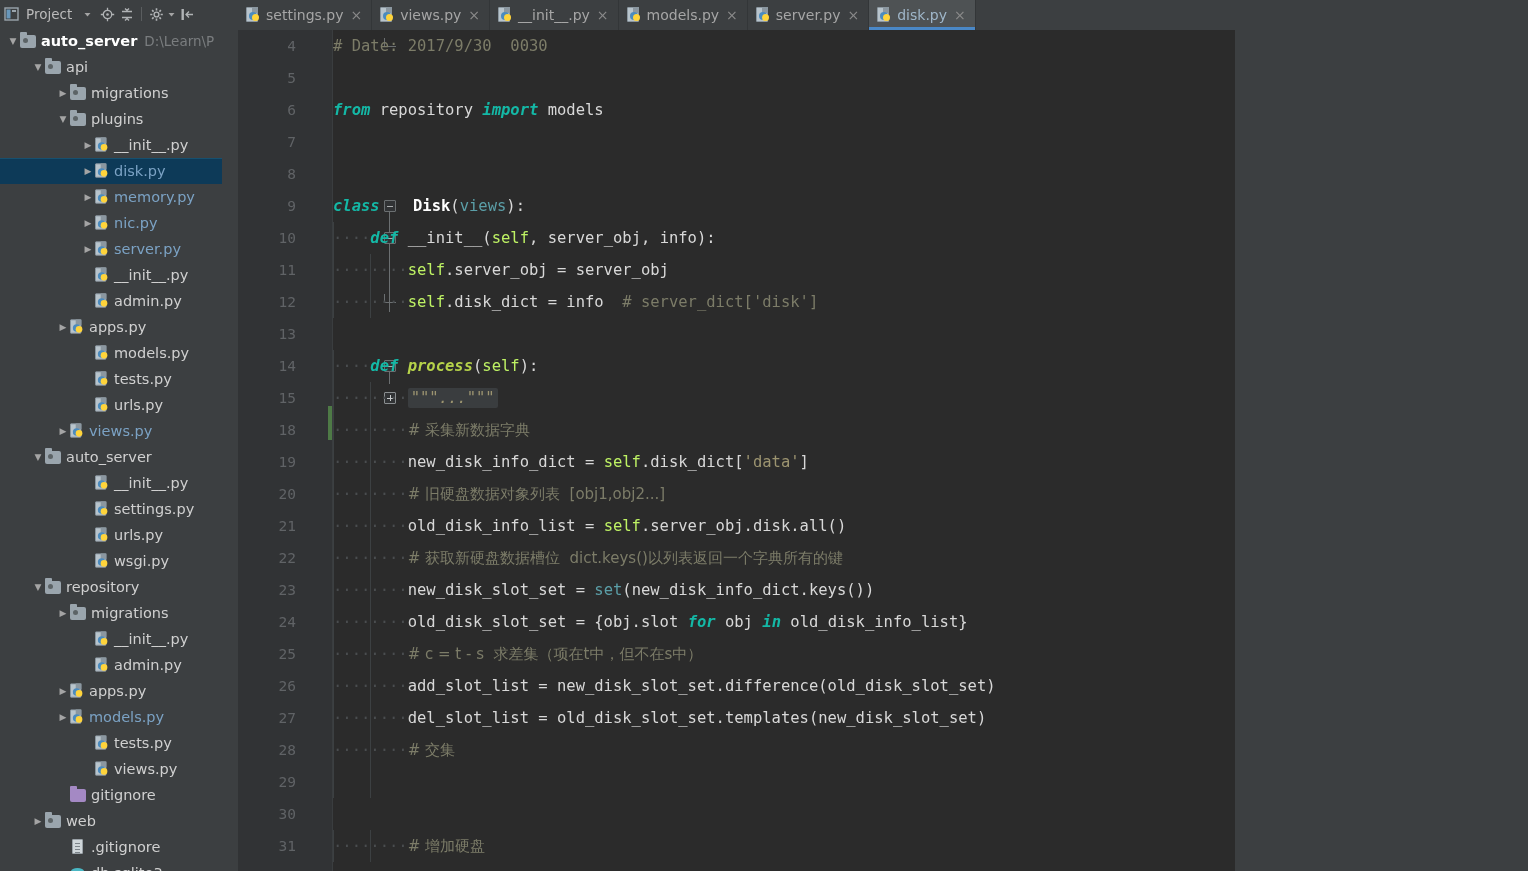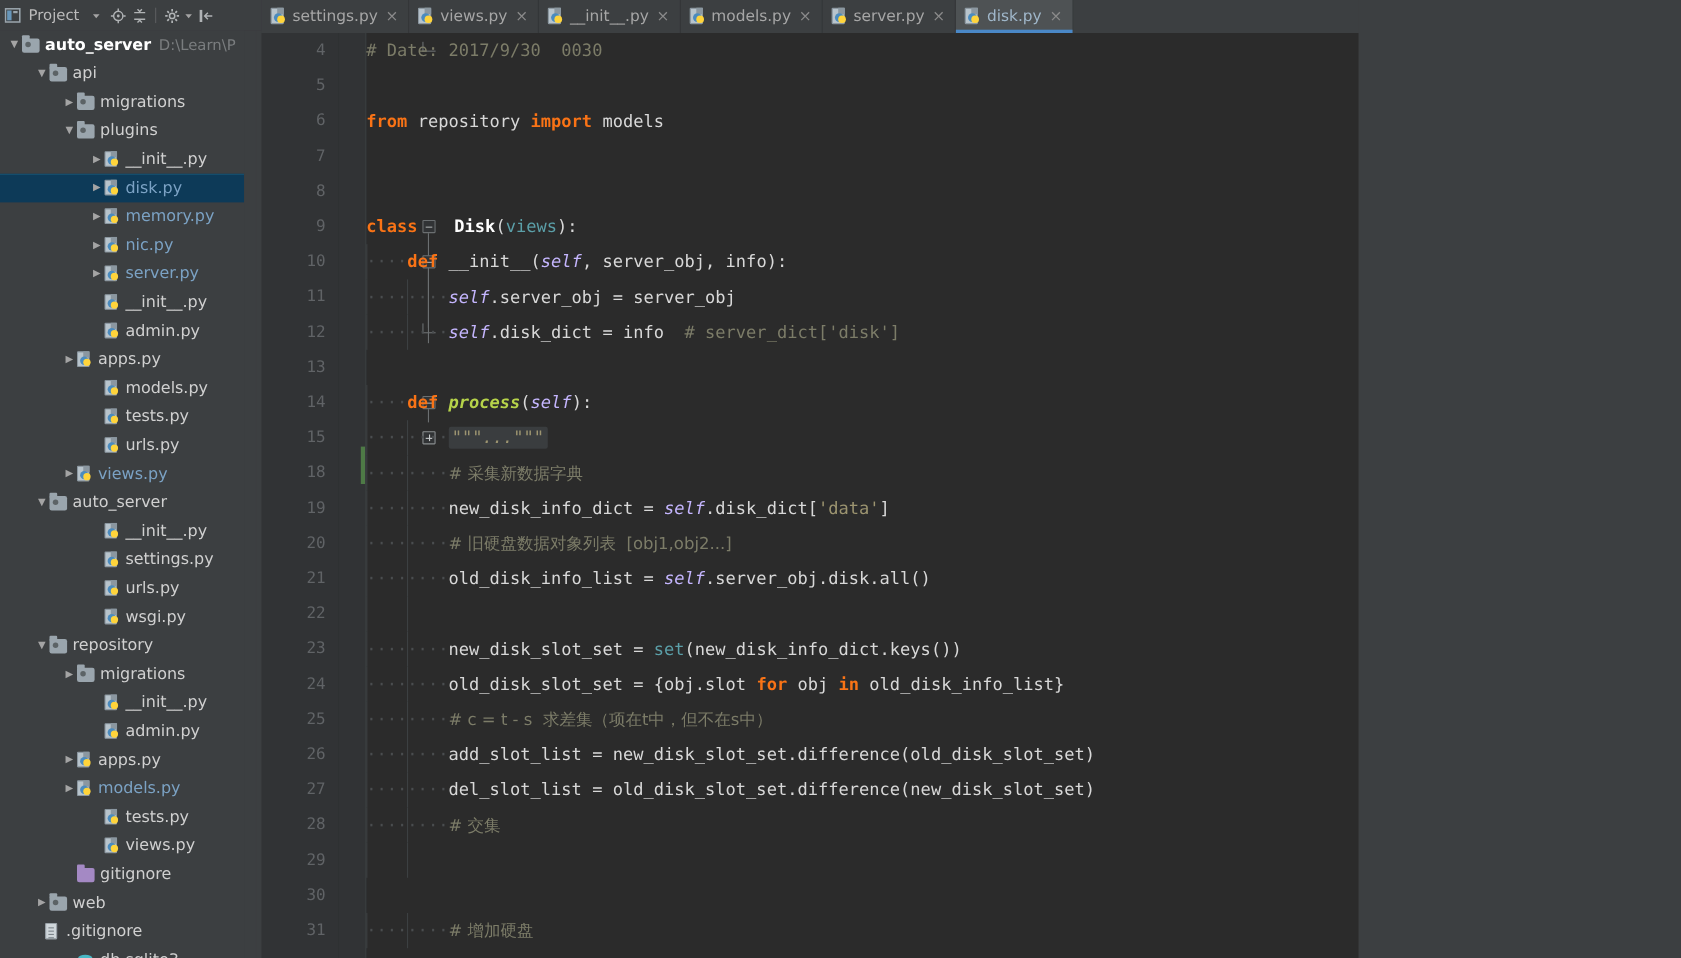--- a/index.html
+++ b/index.html
@@ -185,24 +185,24 @@
     position:absolute;left:81px;width:1px;background:#6b6f71;
   }
   .fold-end{
     position:absolute;left:76px;width:12px;height:12px;
     border-left:1px solid #6b6f71;border-bottom:1px solid #6b6f71;
     box-sizing:border-box;
   }
   .gutter-change{
     position:absolute;left:90px;width:4px;background:#4e7a46;
   }
-  .kw2{color:#f97316;font-weight:bold;}
+  .kw2{color:#14b8a6;font-style:italic;font-weight:bold;}
   .cls{color:#ffffff;font-weight:bold;margin-left:24px;}
   .builtin{color:#5b9fa8;}
-  .self{color:#c4b5fd;font-style:italic;text-align:right;}
+  .self{color:#bef264;text-align:right;}
   .fname{color:#b6d34a;font-style:italic;font-weight:bold;}
   .str{color:#9c9470;}
   .cmt{color:#7c7c68;}
   .plain{color:#d8d8d8;}
   .docstr{
     color:#9c9470;background:#3a3d3f;padding:1px 3px;border-radius:2px;font-style:italic;
   }
   .cjk{font-family:"DejaVu Sans","Liberation Sans",sans-serif;font-size:15px;}
 </style>
 </head>
@@ -589,21 +589,21 @@
         <div class="row" style="padding-left: 56px;">
           <span class="arrow none">▶</span>
           <span class="folder purple"></span>
           <span class="lbl">gitignore</span>
         </div>
         <div class="row" style="padding-left: 31px;">
           <span class="arrow">▶</span>
           <span class="folder"></span>
           <span class="lbl">web</span>
         </div>
-        <div class="row" style="padding-left: 25px;">
+        <div class="row" style="padding-left: 56px;">
           <span class="arrow none">▶</span>
           <span class="fileicon">
             <span class="txticon">
               <i></i>
             </span>
           </span>
           <span class="lbl">.gitignore</span>
         </div>
         <div class="row" style="padding-left: 56px;">
           <span class="arrow none">▶</span>
@@ -644,26 +644,26 @@
         <div class="cline" style="top: 192px; position: absolute; left: 0px; right: 0px;"><span class="lnum">10</span><span class="ctext"><span class="dots">····</span><span class="kw2">def</span><span class="plain"> __init__(</span><span class="self">self</span><span class="plain">, server_obj, info):</span></span></div>
         <div class="cline" style="top: 224px; position: absolute; left: 0px; right: 0px;"><span class="lnum">11</span><span class="ctext"><span class="dots">········</span><span class="self">self</span><span class="plain">.server_obj = server_obj</span></span></div>
         <div class="cline" style="top: 256px; position: absolute; left: 0px; right: 0px;"><span class="lnum">12</span><span class="ctext"><span class="dots">········</span><span class="self">self</span><span class="plain">.disk_dict = info</span><span class="cmt">  # server_dict['disk']</span></span></div>
         <div class="cline" style="top: 288px; position: absolute; left: 0px; right: 0px;"><span class="lnum">13</span><span class="ctext"></span></div>
         <div class="cline" style="top: 320px; position: absolute; left: 0px; right: 0px;"><span class="lnum">14</span><span class="ctext"><span class="dots">····</span><span class="kw2">def</span><span class="plain"> </span><span class="fname">process</span><span class="plain">(</span><span class="self">self</span><span class="plain">):</span></span></div>
         <div class="cline" style="top: 352px; position: absolute; left: 0px; right: 0px;"><span class="lnum">15</span><span class="ctext"><span class="dots">········</span><span class="docstr">"""..."""</span></span></div>
         <div class="cline" style="top: 384px; position: absolute; left: 0px; right: 0px;"><span class="lnum">18</span><span class="ctext"><span class="dots">········</span><span class="cmt cjk"># 采集新数据字典</span></span></div>
         <div class="cline" style="top: 416px; position: absolute; left: 0px; right: 0px;"><span class="lnum">19</span><span class="ctext"><span class="dots">········</span><span class="plain">new_disk_info_dict = </span><span class="self">self</span><span class="plain">.disk_dict[</span><span class="str">'data'</span><span class="plain">]</span></span></div>
         <div class="cline" style="top: 448px; position: absolute; left: 0px; right: 0px;"><span class="lnum">20</span><span class="ctext"><span class="dots">········</span><span class="cmt cjk"># 旧硬盘数据对象列表  [obj1,obj2...]</span></span></div>
         <div class="cline" style="top: 480px; position: absolute; left: 0px; right: 0px;"><span class="lnum">21</span><span class="ctext"><span class="dots">········</span><span class="plain">old_disk_info_list = </span><span class="self">self</span><span class="plain">.server_obj.disk.all()</span></span></div>
-        <div class="cline" style="top: 512px; position: absolute; left: 0px; right: 0px;"><span class="lnum">22</span></div>
+        <div class="cline" style="top: 512px; position: absolute; left: 0px; right: 0px;"><span class="lnum">22</span><span class="ctext"><span class="dots">········</span><span class="cmt cjk"># 获取新硬盘数据槽位  dict.keys()以列表返回一个字典所有的键</span></span></div>
         <div class="cline" style="top: 544px; position: absolute; left: 0px; right: 0px;"><span class="lnum">23</span><span class="ctext"><span class="dots">········</span><span class="plain">new_disk_slot_set = </span><span class="builtin">set</span><span class="plain">(new_disk_info_dict.keys())</span></span></div>
         <div class="cline" style="top: 576px; position: absolute; left: 0px; right: 0px;"><span class="lnum">24</span><span class="ctext"><span class="dots">········</span><span class="plain">old_disk_slot_set = {obj.slot </span><span class="kw2">for</span><span class="plain"> obj </span><span class="kw2">in</span><span class="plain"> old_disk_info_list}</span></span></div>
         <div class="cline" style="top: 608px; position: absolute; left: 0px; right: 0px;"><span class="lnum">25</span><span class="ctext"><span class="dots">········</span><span class="cmt cjk"># c = t - s  求差集（项在t中，但不在s中）</span></span></div>
         <div class="cline" style="top: 640px; position: absolute; left: 0px; right: 0px;"><span class="lnum">26</span><span class="ctext"><span class="dots">········</span><span class="plain">add_slot_list = new_disk_slot_set.difference(old_disk_slot_set)</span></span></div>
-        <div class="cline" style="top: 672px; position: absolute; left: 0px; right: 0px;"><span class="lnum">27</span><span class="ctext"><span class="dots">········</span><span class="plain">del_slot_list = old_disk_slot_set.difference(new_disk_slot_set)</span></span></div>
+        <div class="cline" style="top: 672px; position: absolute; left: 0px; right: 0px;"><span class="lnum">27</span><span class="ctext"><span class="dots">········</span><span class="plain">del_slot_list = old_disk_slot_set.templates(new_disk_slot_set)</span></span></div>
         <div class="cline" style="top: 704px; position: absolute; left: 0px; right: 0px;"><span class="lnum">28</span><span class="ctext"><span class="dots">········</span><span class="cmt cjk"># 交集</span></span></div>
         <div class="cline" style="top: 736px; position: absolute; left: 0px; right: 0px;"><span class="lnum">29</span></div>
         <div class="cline" style="top: 768px; position: absolute; left: 0px; right: 0px;"><span class="lnum">30</span><span class="ctext"></span></div>
         <div class="cline" style="top: 800px; position: absolute; left: 0px; right: 0px;"><span class="lnum">31</span><span class="ctext"><span class="dots">········</span><span class="cmt cjk"># 增加硬盘</span></span></div>
         <div class="indguide" style="left: 95px; top: 192px;"></div>
         <div class="indguide" style="left: 95px; top: 224px;"></div>
         <div class="indguide" style="left: 132px; top: 224px;"></div>
         <div class="indguide" style="left: 95px; top: 256px;"></div>
         <div class="indguide" style="left: 132px; top: 256px;"></div>
         <div class="indguide" style="left: 95px; top: 320px;"></div>

